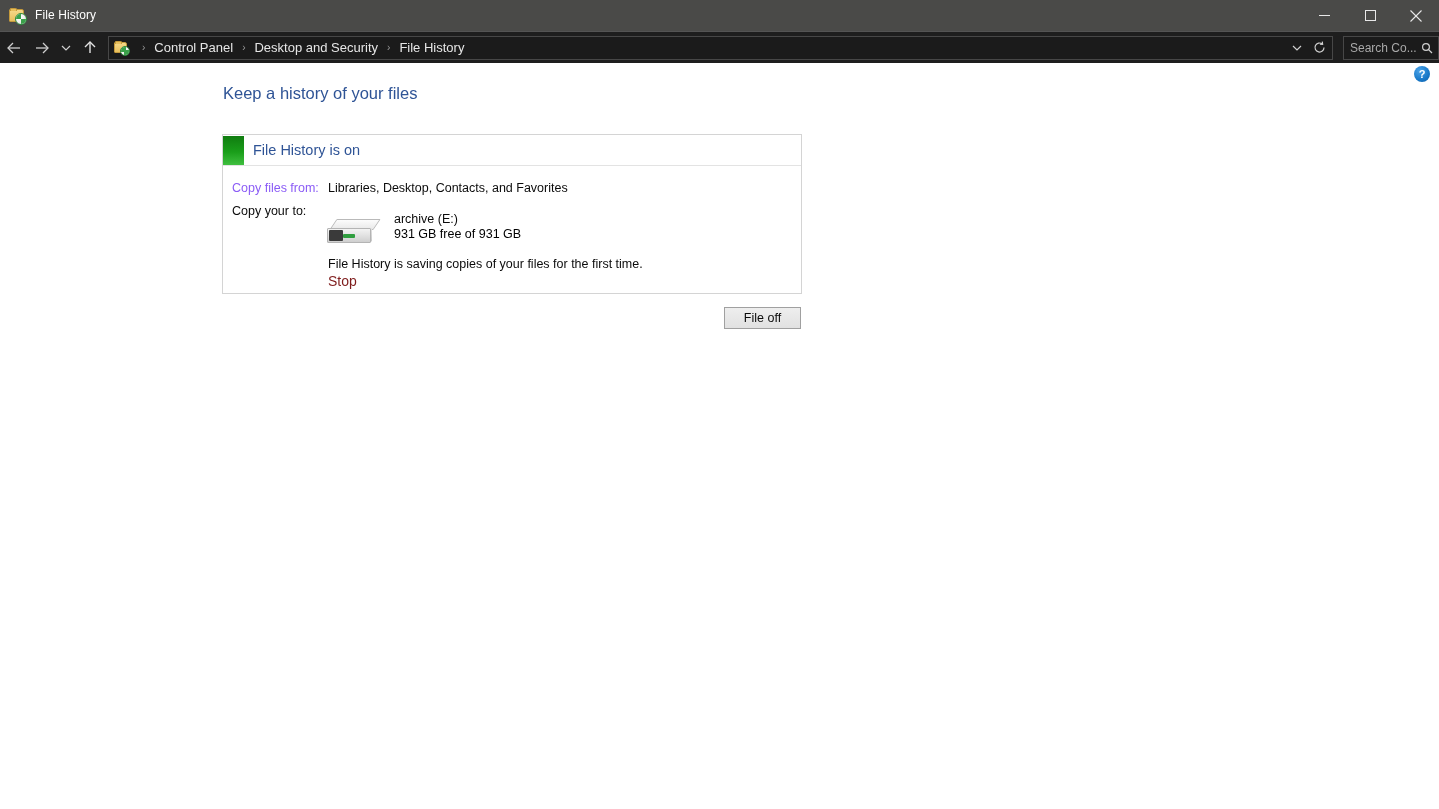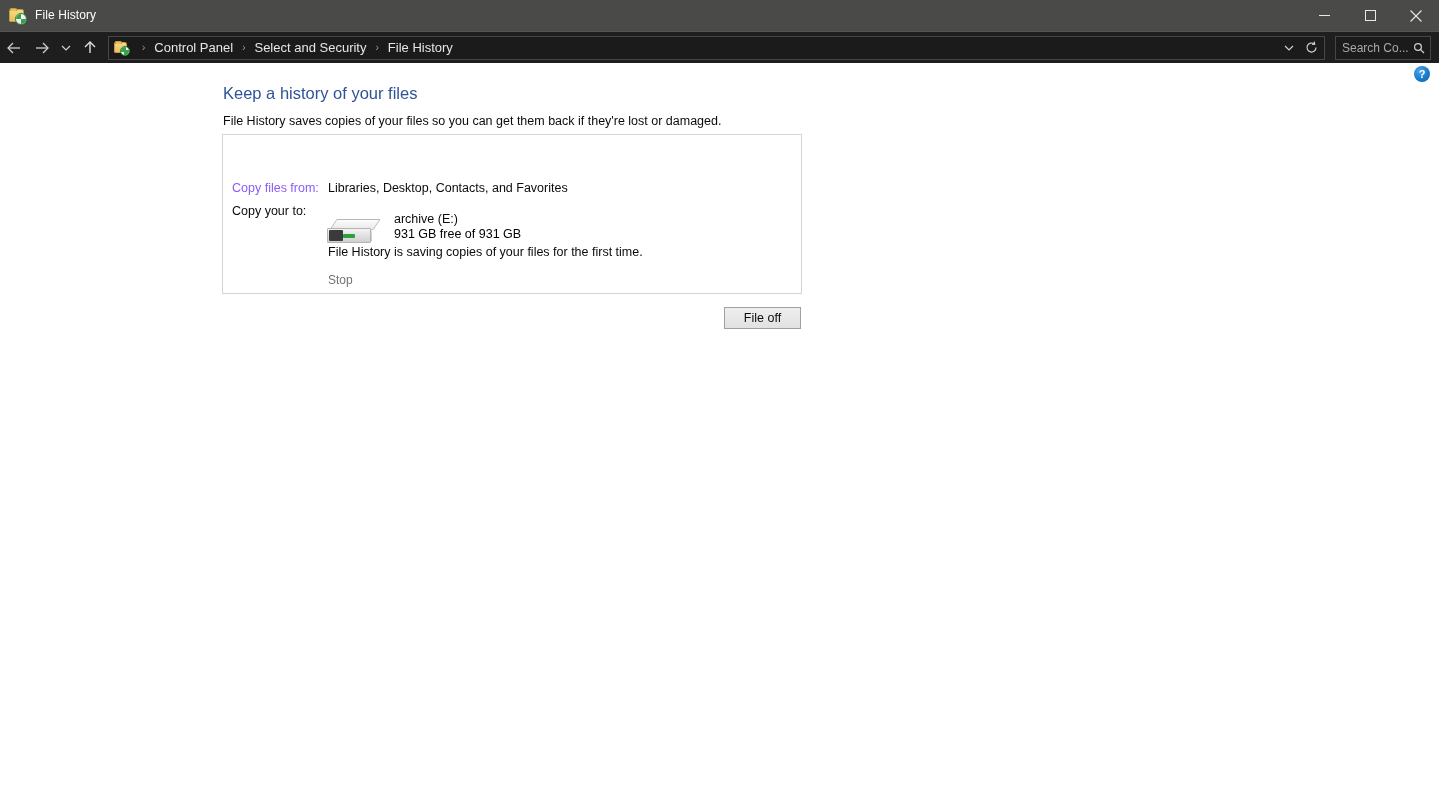--- a/index.html
+++ b/index.html
@@ -152,21 +152,21 @@
     display: flex;
     align-items: center;
     padding-right: 2px;
   }
   .crumb-right .navbtn { width: 22px; height: 22px; }
 
   .searchbox {
     flex: none;
     width: 96px;
     height: 24px;
-    margin: 0 8px 0 10px;
+    margin: 0 0 0 10px;
     border: 1px solid #474747;
     background: #1b1b1b;
     box-sizing: border-box;
     display: flex;
     align-items: center;
     justify-content: space-between;
   }
   .searchbox .ph {
     color: #a9a9a9;
     font-size: 12px;
@@ -363,31 +363,31 @@
     position: absolute;
     left: 171px;
     top: 92px;
     color: #000000;
     font-size: 12.5px;
     white-space: nowrap;
   }
   .saving-text {
     position: absolute;
     left: 105px;
-    top: 110px;
+    top: 122px;
     color: #0b0b0b;
     font-size: 12.5px;
     white-space: nowrap;
   }
   .stop-link {
     position: absolute;
     left: 105px;
     top: 138px;
-    color: #737373;
-    font-size: 12px;
+    color: #7f1d1d;
+    font-size: 14px;
     white-space: nowrap;
     cursor: pointer;
   }
 
   .turnoff-btn {
     position: absolute;
     left: 502px;
     top: 244px;
     width: 77px;
     height: 22px;
@@ -481,21 +481,21 @@
   <div class="crumbbox">
     <span class="crumb-icon">
       <span class="fh-icon" style="width:15px;height:15px;">
         <span class="folder" style="width:13px;height:11px;"></span>
         <span class="disc" style="width:10px;height:10px;"></span>
       </span>
     </span>
     <span class="crumb-sep">›</span>
     <span class="crumb">Control Panel</span>
     <span class="crumb-sep">›</span>
-    <span class="crumb">Select and Security</span>
+    <span class="crumb">Desktop and Security</span>
     <span class="crumb-sep">›</span>
     <span class="crumb">File History</span>
 
     <span class="crumb-right">
       <span class="navbtn">
         <svg width="10" height="8" viewBox="0 0 10 8">
             <polyline points="1,2 5,6 9,2" fill="none" stroke="#d0d0d0" stroke-width="1.2"></polyline>
           </svg>
       </span>
       <span class="navbtn">
@@ -518,23 +518,26 @@
   </div>
 </div>
 
 <div class="content">
 
 
   <div class="main">
     <div class="help-btn">?</div>
 
     <div class="page-title">Keep a history of your files</div>
-    <div class="page-sub">File History saves copies of your files so you can get them back if they're lost or damaged.</div>
 
     <div class="panel">
+      <div class="panel-head">
+        <span class="status-chip"></span>
+        <span class="panel-head-text">File History is on</span>
+      </div>
 
       <div class="row-from-label">Copy files from:</div>
       <div class="row-from-value">Libraries, Desktop, Contacts, and Favorites</div>
 
       <div class="row-to-label">Copy your to:</div>
 
       <div class="drive-icon">
         <span class="top"></span>
         <span class="rightside"></span>
         <span class="body"></span>

